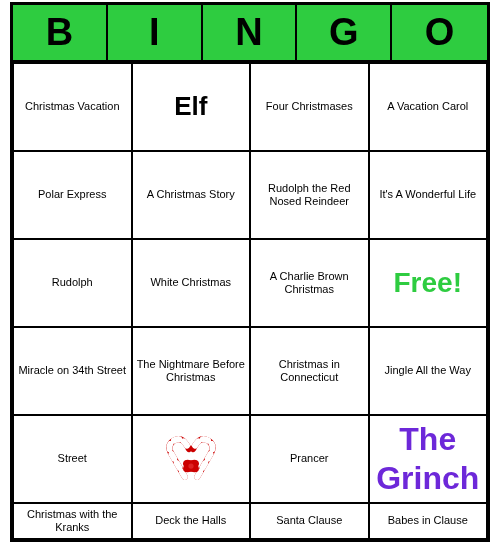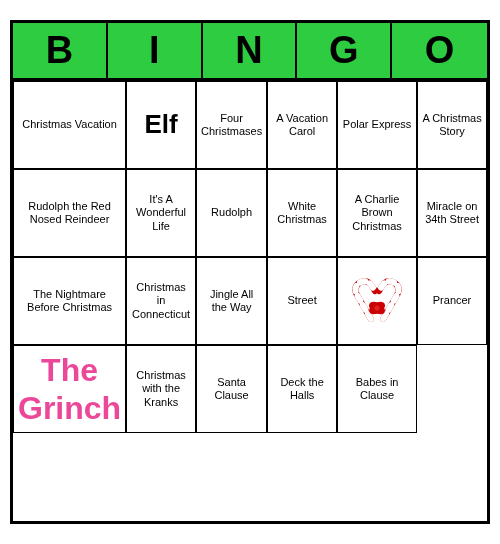--- a/index.html
+++ b/index.html
@@ -30,21 +30,21 @@
       justify-content: center;
       font-size: 38px;
       font-weight: bold;
       color: #000;
       padding: 6px 0;
       border-right: 2px solid #000;
     }
     .bingo-letter:last-child { border-right: none; }
     .bingo-grid {
       display: grid;
-      grid-template-columns: repeat(6, 1fr);
+      grid-template-columns: repeat(4, 1fr);
       grid-template-rows: repeat(5, 88px);
     }
     .cell {
       border: 1.5px solid #000;
       display: flex;
       align-items: center;
       justify-content: center;
       text-align: center;
       padding: 4px;
       font-size: 11px;
@@ -52,21 +52,21 @@
       color: #000;
       position: relative;
     }
     .cell-large {
       font-size: 26px;
       font-weight: bold;
     }
     .cell-xlarge {
       font-size: 32px;
       font-weight: bold;
-      color: #ec4899;
+      color: #6d28d9;
     }
     .cell-free {
       font-size: 28px;
       font-weight: bold;
       color: #2ecc40;
     }
     .candy-cane-cell {
       display: flex;
       align-items: center;
       justify-content: center;
@@ -116,20 +116,23 @@
       </div>
       <div class="cell">
         <span>Rudolph</span>
       </div>
       <div class="cell">
         <span>White Christmas</span>
       </div>
       <div class="cell">
         <span>A Charlie Brown Christmas</span>
       </div>
+      <div class="cell cell-free">
+        <span>Free!</span>
+      </div>
       <div class="cell">
         <span>Miracle on 34th Street</span>
       </div>
       <div class="cell">
         <span>The Nightmare Before Christmas</span>
       </div>
       <div class="cell">
         <span>Christmas in Connecticut</span>
       </div>
       <div class="cell">
@@ -160,22 +163,22 @@
       <div class="cell">
         <span>Prancer</span>
       </div>
       <div class="cell cell-xlarge">
         <span>The Grinch</span>
       </div>
       <div class="cell">
         <span>Christmas with the Kranks</span>
       </div>
       <div class="cell">
-        <span>Santa Clause</span>
+        <span>Deck the Halls</span>
       </div>
       <div class="cell">
-        <span>Deck the Halls</span>
+        <span>Santa Clause</span>
       </div>
       <div class="cell">
         <span>Babes in Clause</span>
       </div>
     </div>
 </div>
 
 </body></html>

